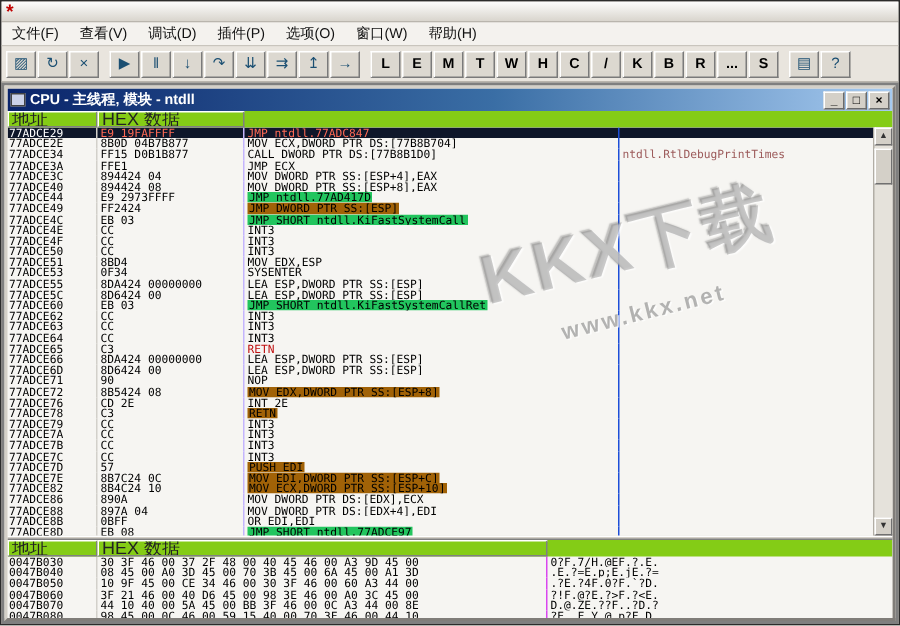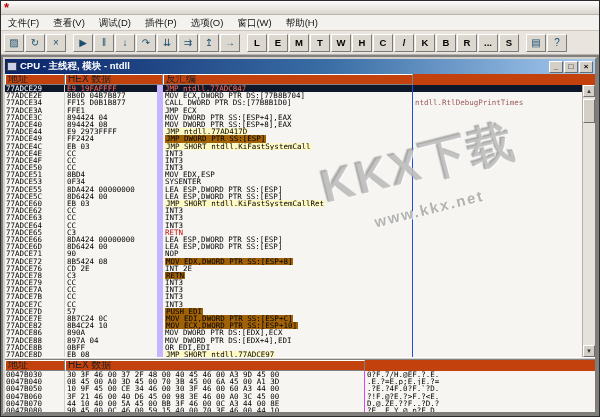--- a/index.html
+++ b/index.html
@@ -21,37 +21,37 @@
 
   .mdi{height:361px;background:#7f7f7f;padding:2px}
   .cpuwin{width:100%;height:100%;border:2px outset #d4d0c8;background:#ece9e2;display:flex;flex-direction:column;overflow:hidden}
   .cputitle{flex:0 0 15px;background:linear-gradient(90deg,#0a246a,#3a6ea5 55%,#a6caf0);color:#fff;display:flex;align-items:center;padding:0 2px;font-size:9.5px;font-weight:bold;white-space:nowrap}
   .cpuicon{width:10px;height:9px;background:#ccd2e8;border:1px solid #444;margin-right:3px;flex:0 0 auto}
   .winbtns{margin-left:auto;display:flex}
   .wb{width:14px;height:12px;margin-left:1px;background:#d4d0c8;border:1px solid;border-color:#fff #6a6a6a #6a6a6a #fff;
       font-size:8px;line-height:9px;text-align:center;color:#000;font-weight:bold}
 
   .disasm{position:relative;flex:0 0 283px;background:#f6f5f2}
-  .dheader,.dumpheader{display:flex;height:11px;background:#c2410c;font-size:10px;color:#222}
+  .dheader,.dumpheader{display:flex;height:11px;background:#84cc16;font-size:12px;color:#222}
   .hcell{border:1px solid;border-color:#fff #808080 #808080 #fff;padding-left:2px;line-height:8px;overflow:hidden;white-space:nowrap}
   .hc0{width:60px}.hc1{width:98px}.hc2{width:250px}.hc3{flex:1}
   .kc0{width:60px}.kc1{width:300px}.kc2{flex:1}
 
   .drows{height:272px;overflow:hidden;width:calc(100% - 13px)}
   .dr{display:flex;height:7.2px;font:7.5px/7.2px "DejaVu Sans Mono",monospace;white-space:pre;color:#000}
   .ca{width:60px;border-right:1px solid #d2d0ca;padding-left:1px;overflow:hidden}
-  .chx{width:98px;border-right:6px solid #c4b5fd;padding-left:2px;overflow:hidden}
+  .chx{width:98px;border-right:1px solid #c4b5fd;padding-left:2px;overflow:hidden}
   .cs{width:250px;border-right:1px solid #1d4ed8;padding-left:2px;overflow:hidden}
   .cc{flex:1;padding-left:2px;overflow:hidden;color:#9c5a5a}
   .hl{display:inline-block}
   .dr.sel{background:#0f172a;color:#c9c9c9}
   .dr.sel .ca{color:#fff}
   .dr.sel .chx{color:#ff6a55}
   .dr.sel .hl{color:#ff6a55}
-  .dr.y .hl{background:#fef9c3;color:#000;padding:0 1px}
+  .dr.y .hl{background:#22c55e;color:#000;padding:0 1px}
   .dr.b .hl{background:#a16207;color:#000;padding:0 1px}
   .dr.r .hl{color:#c01010}
 
   .vscroll{position:absolute;top:11px;right:0;width:13px;height:272px;background:#e5e2db;border-left:1px solid #b1ada5}
   .sarrow{position:absolute;left:0;right:0;height:12px;background:#d4d0c8;border:1px solid;border-color:#fff #707070 #707070 #fff;
           font-size:6px;line-height:10px;text-align:center;color:#333}
   .sarrow.up{top:0}
   .sarrow.down{bottom:0}
   .sthumb{position:absolute;top:14px;left:0;right:0;height:24px;background:#d4d0c8;border:1px solid;border-color:#fff #707070 #707070 #fff}
 
@@ -125,21 +125,20 @@
             <span class="wb">_</span>
             <span class="wb">□</span>
             <span class="wb">×</span>
           </span>
       </div>
 
       <div class="disasm">
         <div class="dheader">
             <span class="hcell hc0">地址</span>
             <span class="hcell hc1">HEX 数据</span>
-            <span class="hcell hc2">反汇编</span>
           </div>
         <div class="drows">
             <div class="dr sel"><span class="ca">77ADCE29</span><span class="chx">E9 19FAFFFF</span><span class="cs"><span class="hl">JMP ntdll.77ADC847</span></span><span class="cc"></span></div>
             <div class="dr"><span class="ca">77ADCE2E</span><span class="chx">8B0D 04B7B877</span><span class="cs"><span class="hl">MOV ECX,DWORD PTR DS:[77B8B704]</span></span><span class="cc"></span></div>
             <div class="dr"><span class="ca">77ADCE34</span><span class="chx">FF15 D0B1B877</span><span class="cs"><span class="hl">CALL DWORD PTR DS:[77B8B1D0]</span></span><span class="cc">ntdll.RtlDebugPrintTimes</span></div>
             <div class="dr"><span class="ca">77ADCE3A</span><span class="chx">FFE1</span><span class="cs"><span class="hl">JMP ECX</span></span><span class="cc"></span></div>
             <div class="dr"><span class="ca">77ADCE3C</span><span class="chx">894424 04</span><span class="cs"><span class="hl">MOV DWORD PTR SS:[ESP+4],EAX</span></span><span class="cc"></span></div>
             <div class="dr"><span class="ca">77ADCE40</span><span class="chx">894424 08</span><span class="cs"><span class="hl">MOV DWORD PTR SS:[ESP+8],EAX</span></span><span class="cc"></span></div>
             <div class="dr y"><span class="ca">77ADCE44</span><span class="chx">E9 2973FFFF</span><span class="cs"><span class="hl">JMP ntdll.77AD417D</span></span><span class="cc"></span></div>
             <div class="dr b"><span class="ca">77ADCE49</span><span class="chx">FF2424</span><span class="cs"><span class="hl">JMP DWORD PTR SS:[ESP]</span></span><span class="cc"></span></div>

